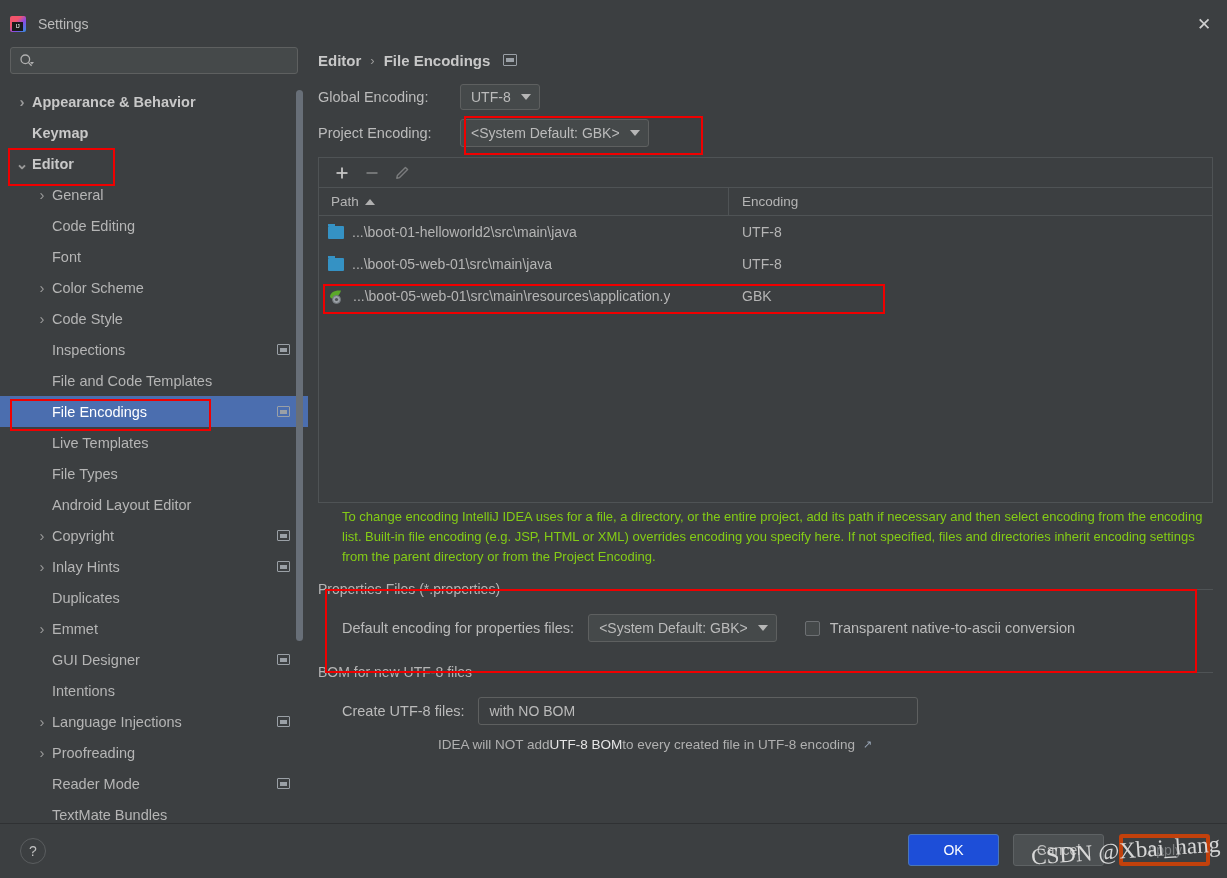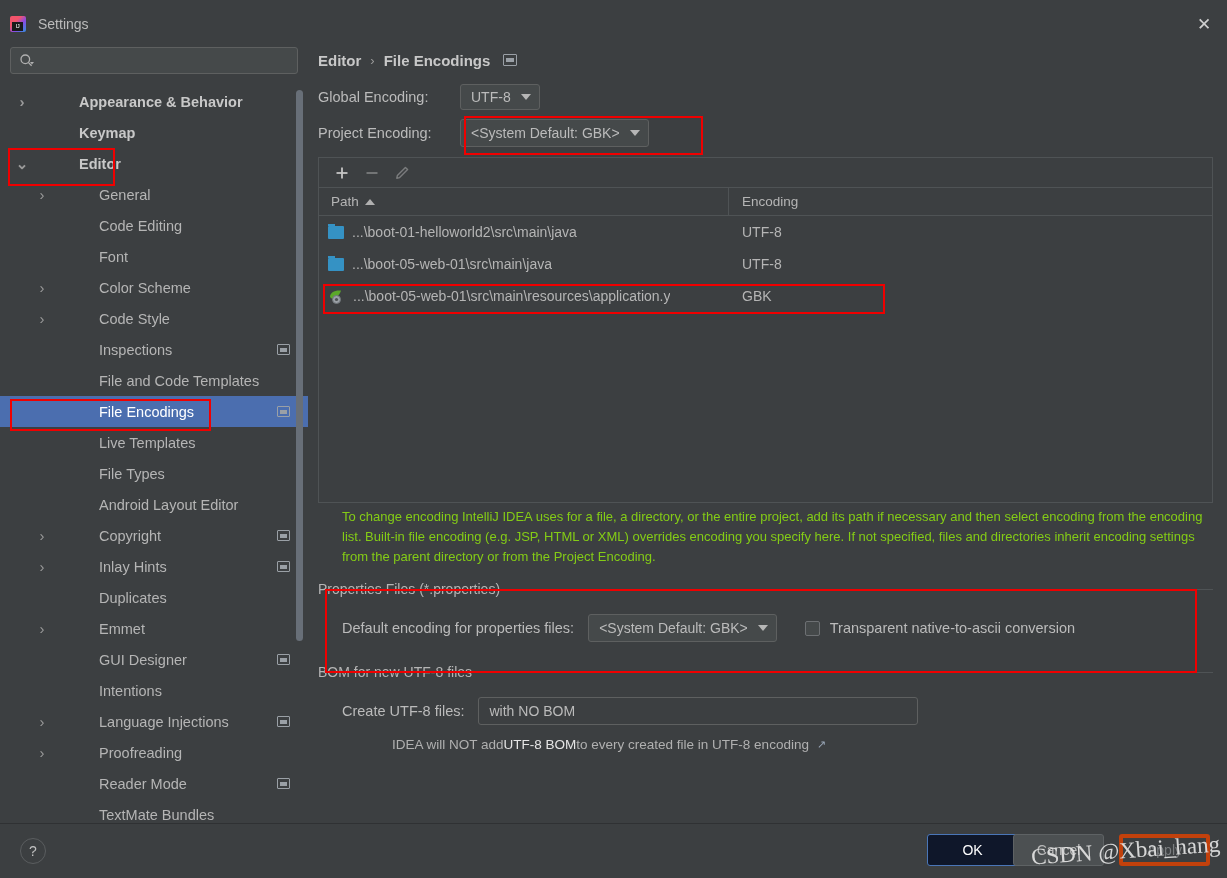--- a/index.html
+++ b/index.html
@@ -100,21 +100,21 @@
     flex: 0 0 auto;
     width: 16px; height: 16px;
     display: flex; align-items: center; justify-content: center;
     color: #9a9a9a; font-size: 11px;
     margin-right: 2px;
   }
   .tree-item .arrow.empty { visibility: hidden; }
   .lvl1 { padding-left: 14px; }
   .lvl2 { padding-left: 34px; }
   .tree-item.bold { font-weight: bold; color: #c8c8c8; }
-  .tree-label { flex: 1 1 auto; overflow: hidden; margin-left: 47px; }
+  .tree-label { flex: 1 1 auto; overflow: hidden; }
   .badge-icon {
     flex: 0 0 auto;
     width: 13px; height: 11px; margin-right: 18px;
     border: 1px solid #9aa0a6; border-radius: 1px;
     position: relative;
     background: #3c3f41;
   }
   .tree-item.selected .badge-icon { background: #4b6eaf; }
   .badge-icon::after {
     content: ""; position: absolute; left: 2px; top: 3px;
@@ -277,21 +277,21 @@
     height: 28px;
     background: #3c3f41;
     border: 1px solid #5e6060;
     border-radius: 3px;
     display: flex; align-items: center;
     justify-content: space-between;
     padding: 0 10px;
     color: #bbbbbb; font-size: 14px; cursor: pointer;
   }
   .hint {
-    margin-top: 12px; margin-left: 74px;
+    margin-top: 12px; margin-left: 120px;
     color: #b0b0b0; font-size: 13.5px;
     display: flex; align-items: center; gap: 0;
   }
   .hint a { color: #e5e5e5; text-decoration: none; cursor: pointer; }
   .ext-arrow { margin-left: 8px; color: #9aa7b8; font-size: 11px; }
 
   
   .redbox {
     position: absolute;
     border: 2px solid #f00000;
@@ -313,21 +313,21 @@
     display: flex; align-items: center; justify-content: center;
     cursor: pointer;
   }
   .btn {
     position: absolute; top: 834px;
     height: 32px;
     border-radius: 3px;
     display: flex; align-items: center; justify-content: center;
     font-size: 14px; cursor: pointer;
   }
-  .btn-ok { left: 927px; width: 91px; background: #0f172a; color: #ffffff; border: 1px solid #4a76b8; }
+  .btn-ok { left: 908px; width: 91px; background: #1d4ed8; color: #ffffff; border: 1px solid #4a76b8; }
   .btn-cancel { left: 1013px; width: 91px; background: #4c5052; color: #bbbbbb; border: 1px solid #5e6264; }
   .btn-apply { left: 1119px; width: 91px; background: #3c3f41; color: #7a7d7f; border: 4px solid #c2410c; }
 
   .watermark {
     position: absolute; left: 1031px; top: 838px;
     color: #e3e3e3; font-size: 23px;
     font-family: "Liberation Serif", serif;
     white-space: nowrap;
     transform: rotate(-4deg);
     opacity: .92;

